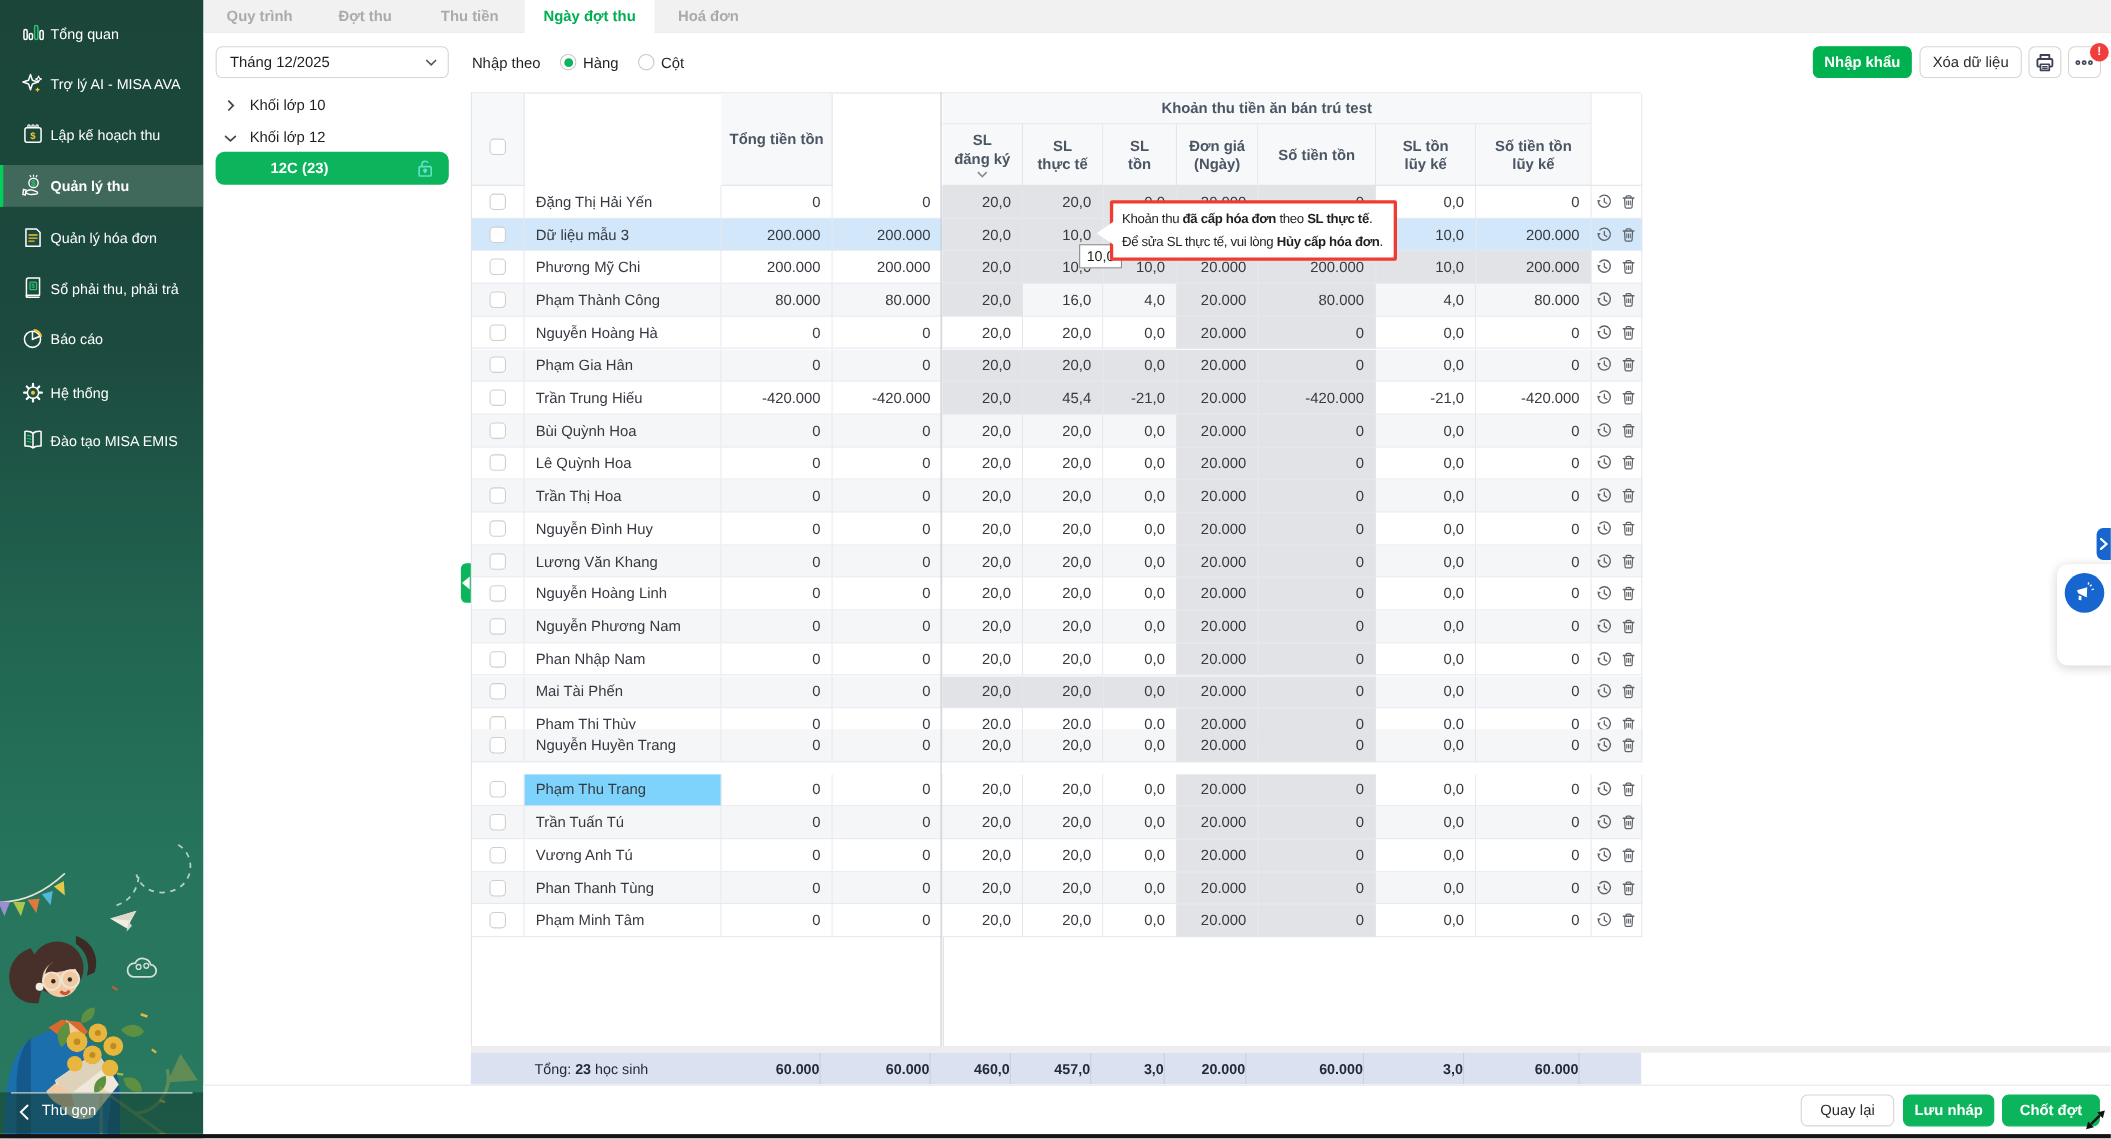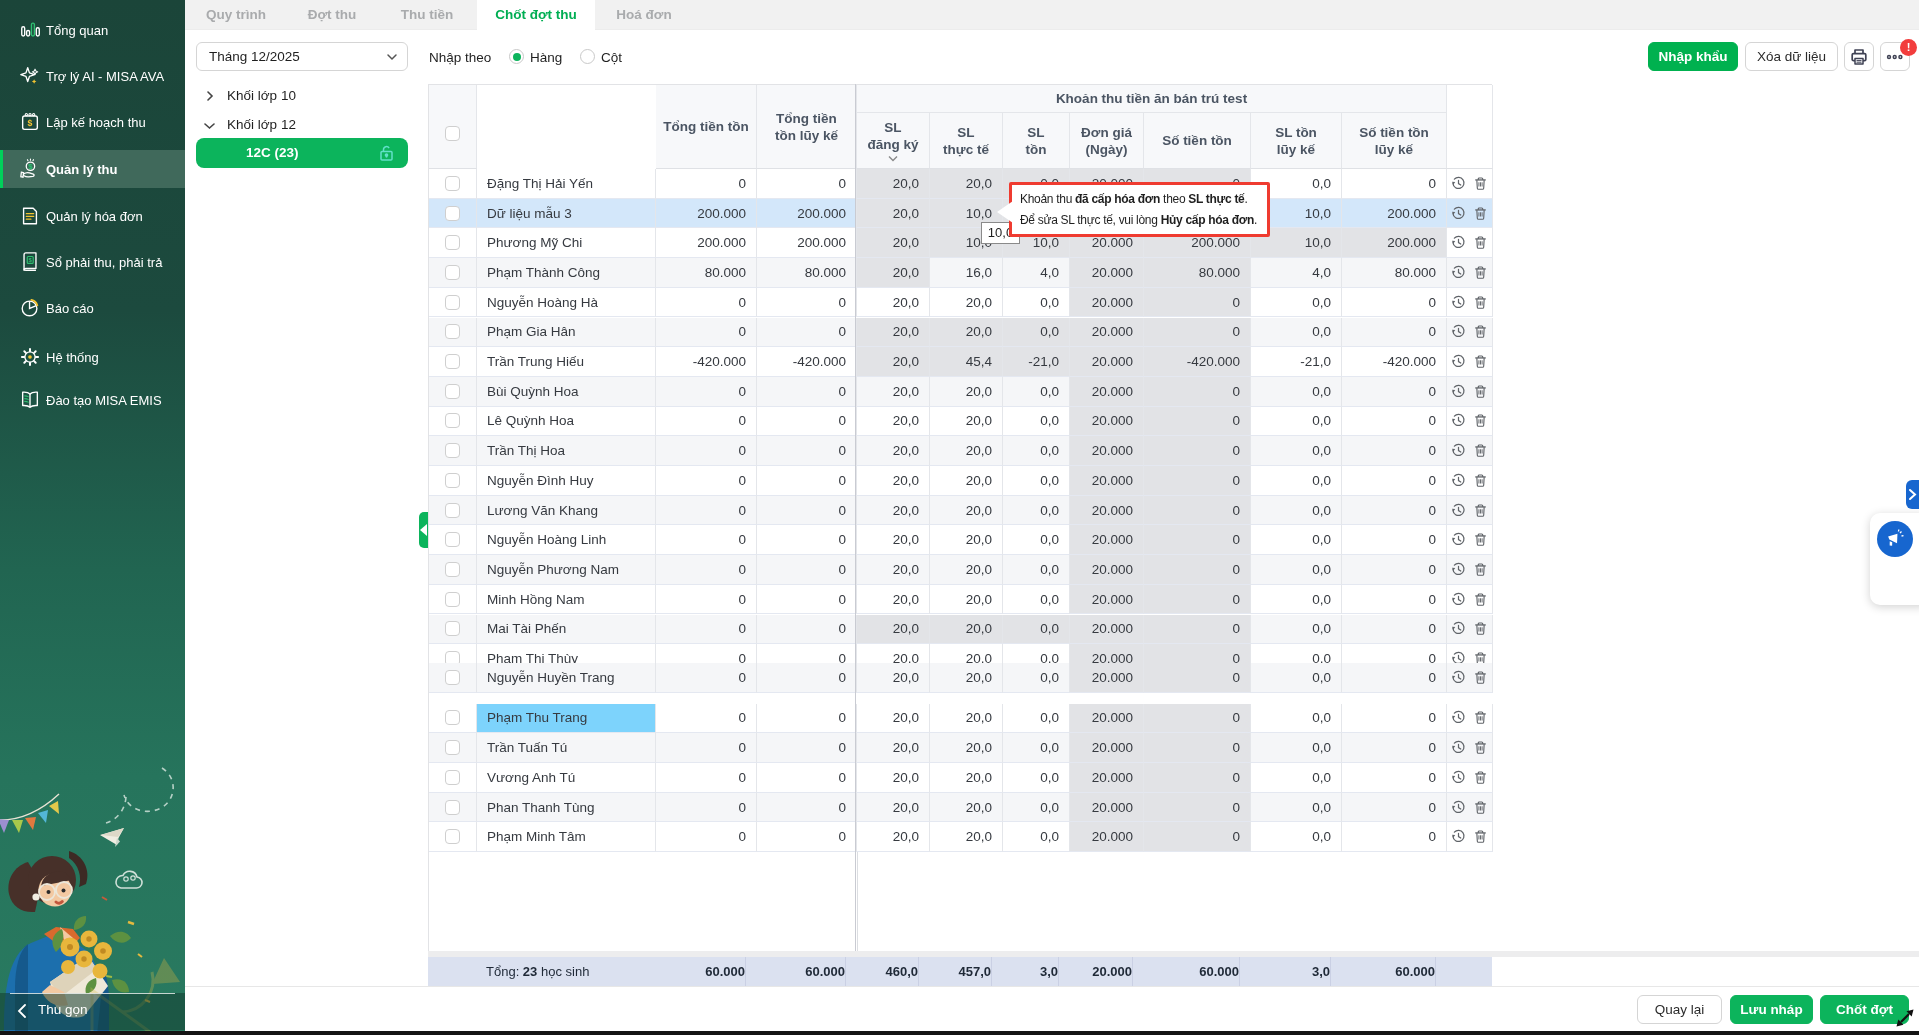--- a/index.html
+++ b/index.html
@@ -223,21 +223,21 @@
         <path d="M9 2 L3 8 l6 6" fill="none" stroke="#fff" stroke-width="1.8" stroke-linecap="round"></path>
       </svg>
     <span style="position:absolute;left:38px;top:9px;color:#fff;font-size:13.5px">Thu gọn</span>
   </div>
 </div>
 
 <div id="tabbar">
   <div class="tab" style="left:6px;width:90px">Quy trình</div>
   <div class="tab" style="left:102px;width:90px">Đợt thu</div>
   <div class="tab" style="left:197px;width:90px">Thu tiền</div>
-  <div class="tab active" style="left:292px;width:118px">Chốt đợt thu</div>
+  <div class="tab active" style="left:292px;width:118px">Ngày đợt thu</div>
   <div class="tab" style="left:414px;width:90px">Hoá đơn</div>
 </div>
 
 <div id="tree">
   <div id="mon">Tháng 12/2025
     <svg width="12" height="12" viewBox="0 0 12 12">
         <path d="M2 4 l4 4 4-4" fill="none" stroke="#555" stroke-width="1.5" stroke-linecap="round"></path>
       </svg>
   </div>
   <div class="ti" style="top:54px">
@@ -300,21 +300,20 @@
 <div class="abs" style="left:1900px;top:39px;width:17px;height:17px;border-radius:50%;background:#f23d3d;color:#fff;font-size:11px;font-weight:700;text-align:center;line-height:17px;z-index:5">!</div>
 
 <div id="table">
 
   <div class="hc" style="left:428px;top:0;width:590px;height:28px">Khoản thu tiền ăn bán trú test</div>
 
   <div class="hc" style="left:0;top:0;width:48px;height:84px;border-bottom:1px solid #dfe1e5">
       <span class="cb" style="margin-top:14px"></span>
     </div>
   <div class="hc" style="left:227px;top:0;width:101px;height:84px;border-bottom:1px solid #dfe1e5">Tổng tiền tồn</div>
-  <div class="hc" style="left:328px;top:0;width:100px;height:84px;border-bottom:1px solid #dfe1e5">Tổng tiền<br>tồn lũy kế</div>
   <div class="hc" style="left:428px;top:28px;width:73px;height:56px;border-bottom:1px solid #dfe1e5;flex-direction:column">SL<br>đăng ký
     <svg width="10" height="7" viewBox="0 0 10 7" style="margin-top:2px">
         <path d="M1 1.5 l4 4 4-4" fill="none" stroke="#8a8a8a" stroke-width="1.4"></path>
       </svg>
   </div>
   <div class="hc" style="left:501px;top:28px;width:73px;height:56px;border-bottom:1px solid #dfe1e5">SL<br>thực tế</div>
   <div class="hc" style="left:574px;top:28px;width:67px;height:56px;border-bottom:1px solid #dfe1e5">SL<br>tồn</div>
   <div class="hc" style="left:641px;top:28px;width:74px;height:56px;border-bottom:1px solid #dfe1e5">Đơn giá<br>(Ngày)</div>
   <div class="hc" style="left:715px;top:28px;width:107px;height:56px;border-bottom:1px solid #dfe1e5">Số tiền tồn</div>
   <div class="hc" style="left:822px;top:28px;width:91px;height:56px;border-bottom:1px solid #dfe1e5">SL tồn<br>lũy kế</div>
@@ -766,21 +765,21 @@
             <path d="M4.1 4.4 l.5 8.6 a1.2 1.2 0 0 0 1.2 1.1 h4.4 a1.2 1.2 0 0 0 1.2-1.1 l.5-8.6" stroke-width="1.2"></path>
             <path d="M6.3 6.7 v4.5 M8 6.7 v4.5 M9.7 6.7 v4.5" stroke-width="1"></path>
           </g>
         </svg>
       </div>
     </div>
 <div class="row" style="top:499.8px">
       <div class="c" style="left:0px;width:48px;background:#ffffff">
         <span class="cb"></span>
       </div>
-      <div class="c cl" style="left:48px;width:179px;background:#ffffff">Minh Hồng Nam</div>
+      <div class="c cl" style="left:48px;width:179px;background:#ffffff">Phan Nhập Nam</div>
       <div class="c cr" style="left:227px;width:101px;background:#ffffff">0</div>
       <div class="c cr" style="left:328px;width:100px;background:#ffffff">0</div>
       <div class="c cr" style="left:428px;width:73px;background:#ffffff">20,0</div>
       <div class="c cr" style="left:501px;width:73px;background:#ffffff">20,0</div>
       <div class="c cr" style="left:574px;width:67px;background:#ffffff">0,0</div>
       <div class="c cr" style="left:641px;width:74px;background:#e2e3e6">20.000</div>
       <div class="c cr" style="left:715px;width:107px;background:#e2e3e6">0</div>
       <div class="c cr" style="left:822px;width:91px;background:#ffffff">0,0</div>
       <div class="c cr" style="left:913px;width:105px;background:#ffffff">0</div>
       <div class="c ca" style="left:1018px;width:46px;background:#ffffff">

